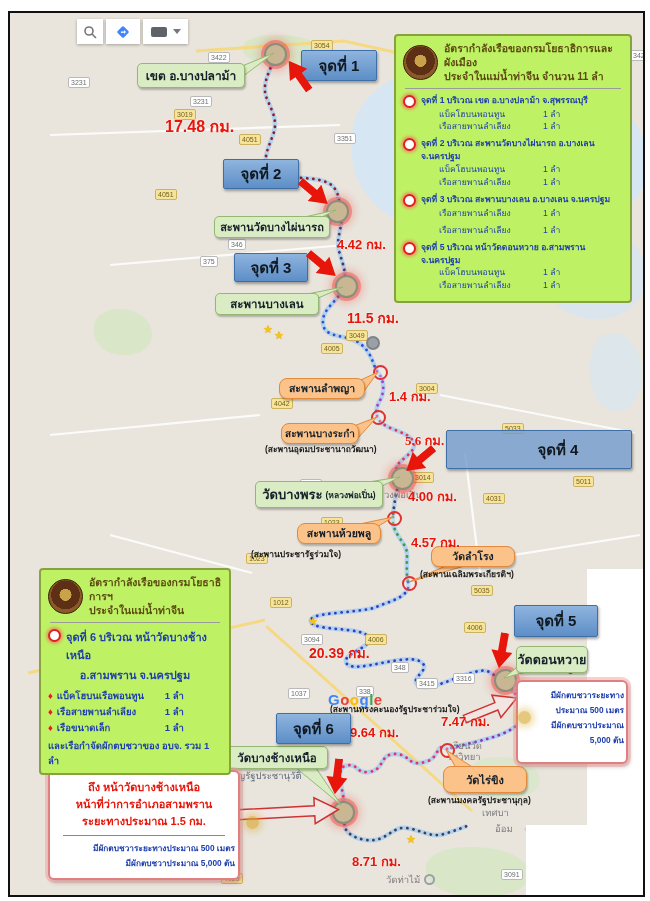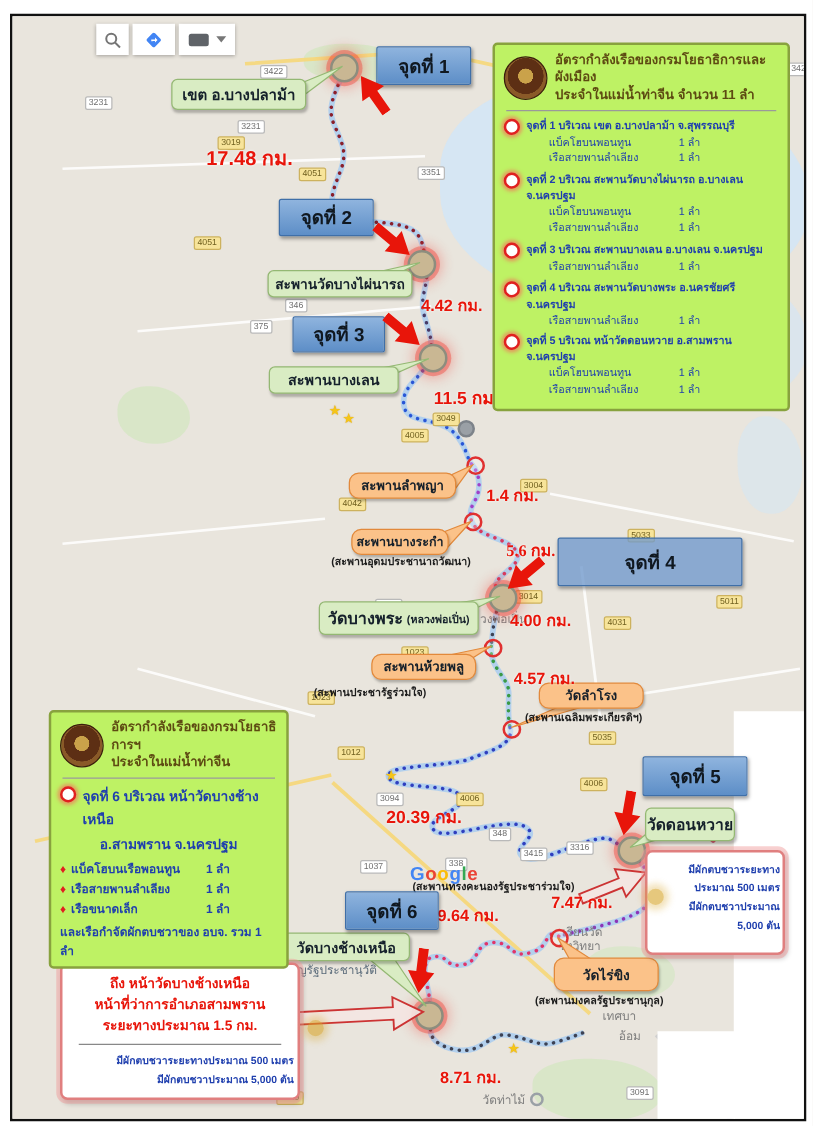--- a/index.html
+++ b/index.html
@@ -11,21 +11,21 @@
   .green{background:#d4e6c3;opacity:.8;}
   .water{background:#cfe6fa;opacity:.75;}
   svg.layer{position:absolute;left:0;top:0;pointer-events:none;}
   .whitecut{position:absolute;background:#fff;z-index:3;}
   
   .tb{position:absolute;top:6px;background:#fff;box-shadow:0 1px 3px rgba(0,0,0,.3);z-index:9;display:flex;align-items:center;justify-content:center;}
   
   .pbox{position:absolute;z-index:7;display:flex;align-items:center;justify-content:center;
     background:linear-gradient(#8fb4de,#5d8ec7);border:1.5px solid #3f6fa8;border-radius:2px;
     font-weight:bold;font-size:15px;color:#101820;box-shadow:1px 2px 3px rgba(0,0,0,.35);}
-  .pbox.wide{background:rgba(111,152,204,.78);}
+  .pbox.wide{background:rgba(111,152,204,.78);padding-left:38px;}
   
   .cg,.co{position:absolute;z-index:6;display:flex;flex-direction:column;align-items:center;justify-content:center;
     text-align:center;color:#15202b;box-shadow:1px 2px 2px rgba(0,0,0,.25);}
   .cg{background:#d9ecc3;border:1.5px solid #94b873;border-radius:5px;font-weight:bold;}
   .co{background:#fbc289;border:1.5px solid #e2893b;border-radius:8px;font-weight:bold;}
   .sub{font-weight:bold;}
   
   .dist{position:absolute;z-index:6;color:#e8150a;font-weight:bold;white-space:nowrap;text-shadow:0 0 2px #fff;}
   
   .badge{position:absolute;z-index:4;font-size:7px;line-height:9px;padding:0 2px;border-radius:2px;color:#6e6e6e;
@@ -193,21 +193,21 @@
           <div class="plabel" style="left: 472px; top: 792px; position: absolute;">เทศบา</div>
           <div class="plabel" style="left: 485px; top: 808px; position: absolute;">อ้อม</div>
           <div class="plabel" style="left: 376px; top: 859px; position: absolute;">วัดท่าไม้</div>
           <div style="left: 414px; top: 861px; width: 7px; height: 7px; border: 2px solid rgb(154, 160, 166); border-radius: 50%; position: absolute;"></div>
           <div class="star" style="left: 253px; top: 311px; position: absolute;">★</div>
           <div class="star" style="left: 264px; top: 317px; position: absolute;">★</div>
           <div class="star" style="left: 298px; top: 603px; position: absolute;">★</div>
           <div class="star" style="left: 396px; top: 821px; position: absolute;">★</div>
           <div class="poi" style="left: 356px; top: 323px; position: absolute;"></div>
           <div class="marker" style="left: 254px; top: 30px; position: absolute;"></div>
-          <div class="pbox" style="left: 291px; top: 24px; width: 74px; height: 29px; position: absolute;">จุดที่ 1</div>
+          <div class="pbox" style="left: 291px; top: 37px; width: 74px; height: 29px; position: absolute;">จุดที่ 1</div>
           <div class="arrow" style="left: 271px; top: 51px; transform: rotate(-125deg); position: absolute;"></div>
           <div class="marker" style="left: 316px; top: 187px; position: absolute;"></div>
           <div class="pbox" style="left: 213px; top: 146px; width: 74px; height: 28px; position: absolute;">จุดที่ 2</div>
           <div class="arrow" style="left: 286px; top: 168px; transform: rotate(40deg); position: absolute;"></div>
           <div class="marker" style="left: 325px; top: 262px; position: absolute;"></div>
           <div class="pbox" style="left: 224px; top: 240px; width: 72px; height: 27px; position: absolute;">จุดที่ 3</div>
           <div class="arrow" style="left: 294px; top: 240px; transform: rotate(40deg); position: absolute;"></div>
           <div class="marker" style="left: 381px; top: 454px; position: absolute;"></div>
           <div class="pbox wide" style="left: 436px; top: 417px; width: 146px; height: 37px; position: absolute;">จุดที่ 4</div>
           <div class="arrow" style="left: 392px; top: 435px; transform: rotate(140deg); position: absolute;"></div>
@@ -317,24 +317,20 @@
               <div class="ltitle">
                 <span class="ring"></span>
                 <span>จุดที่ 3   บริเวณ สะพานบางเลน  อ.บางเลน จ.นครปฐม</span>
               </div>
               <div class="litem">
                 <span class="nm">เรือสายพานลำเลียง</span>
                 <span>1 ลำ</span>
               </div>
             </div>
             <div class="lentry">
-              <div class="ltitle">
-                <span class="ring"></span>
-                <span>จุดที่ 4   บริเวณ สะพานวัดบางพระ  อ.นครชัยศรี จ.นครปฐม</span>
-              </div>
               <div class="litem">
                 <span class="nm">เรือสายพานลำเลียง</span>
                 <span>1 ลำ</span>
               </div>
             </div>
             <div class="lentry">
               <div class="ltitle">
                 <span class="ring"></span>
                 <span>จุดที่ 5   บริเวณ หน้าวัดดอนหวาย  อ.สามพราน จ.นครปฐม</span>
               </div>

